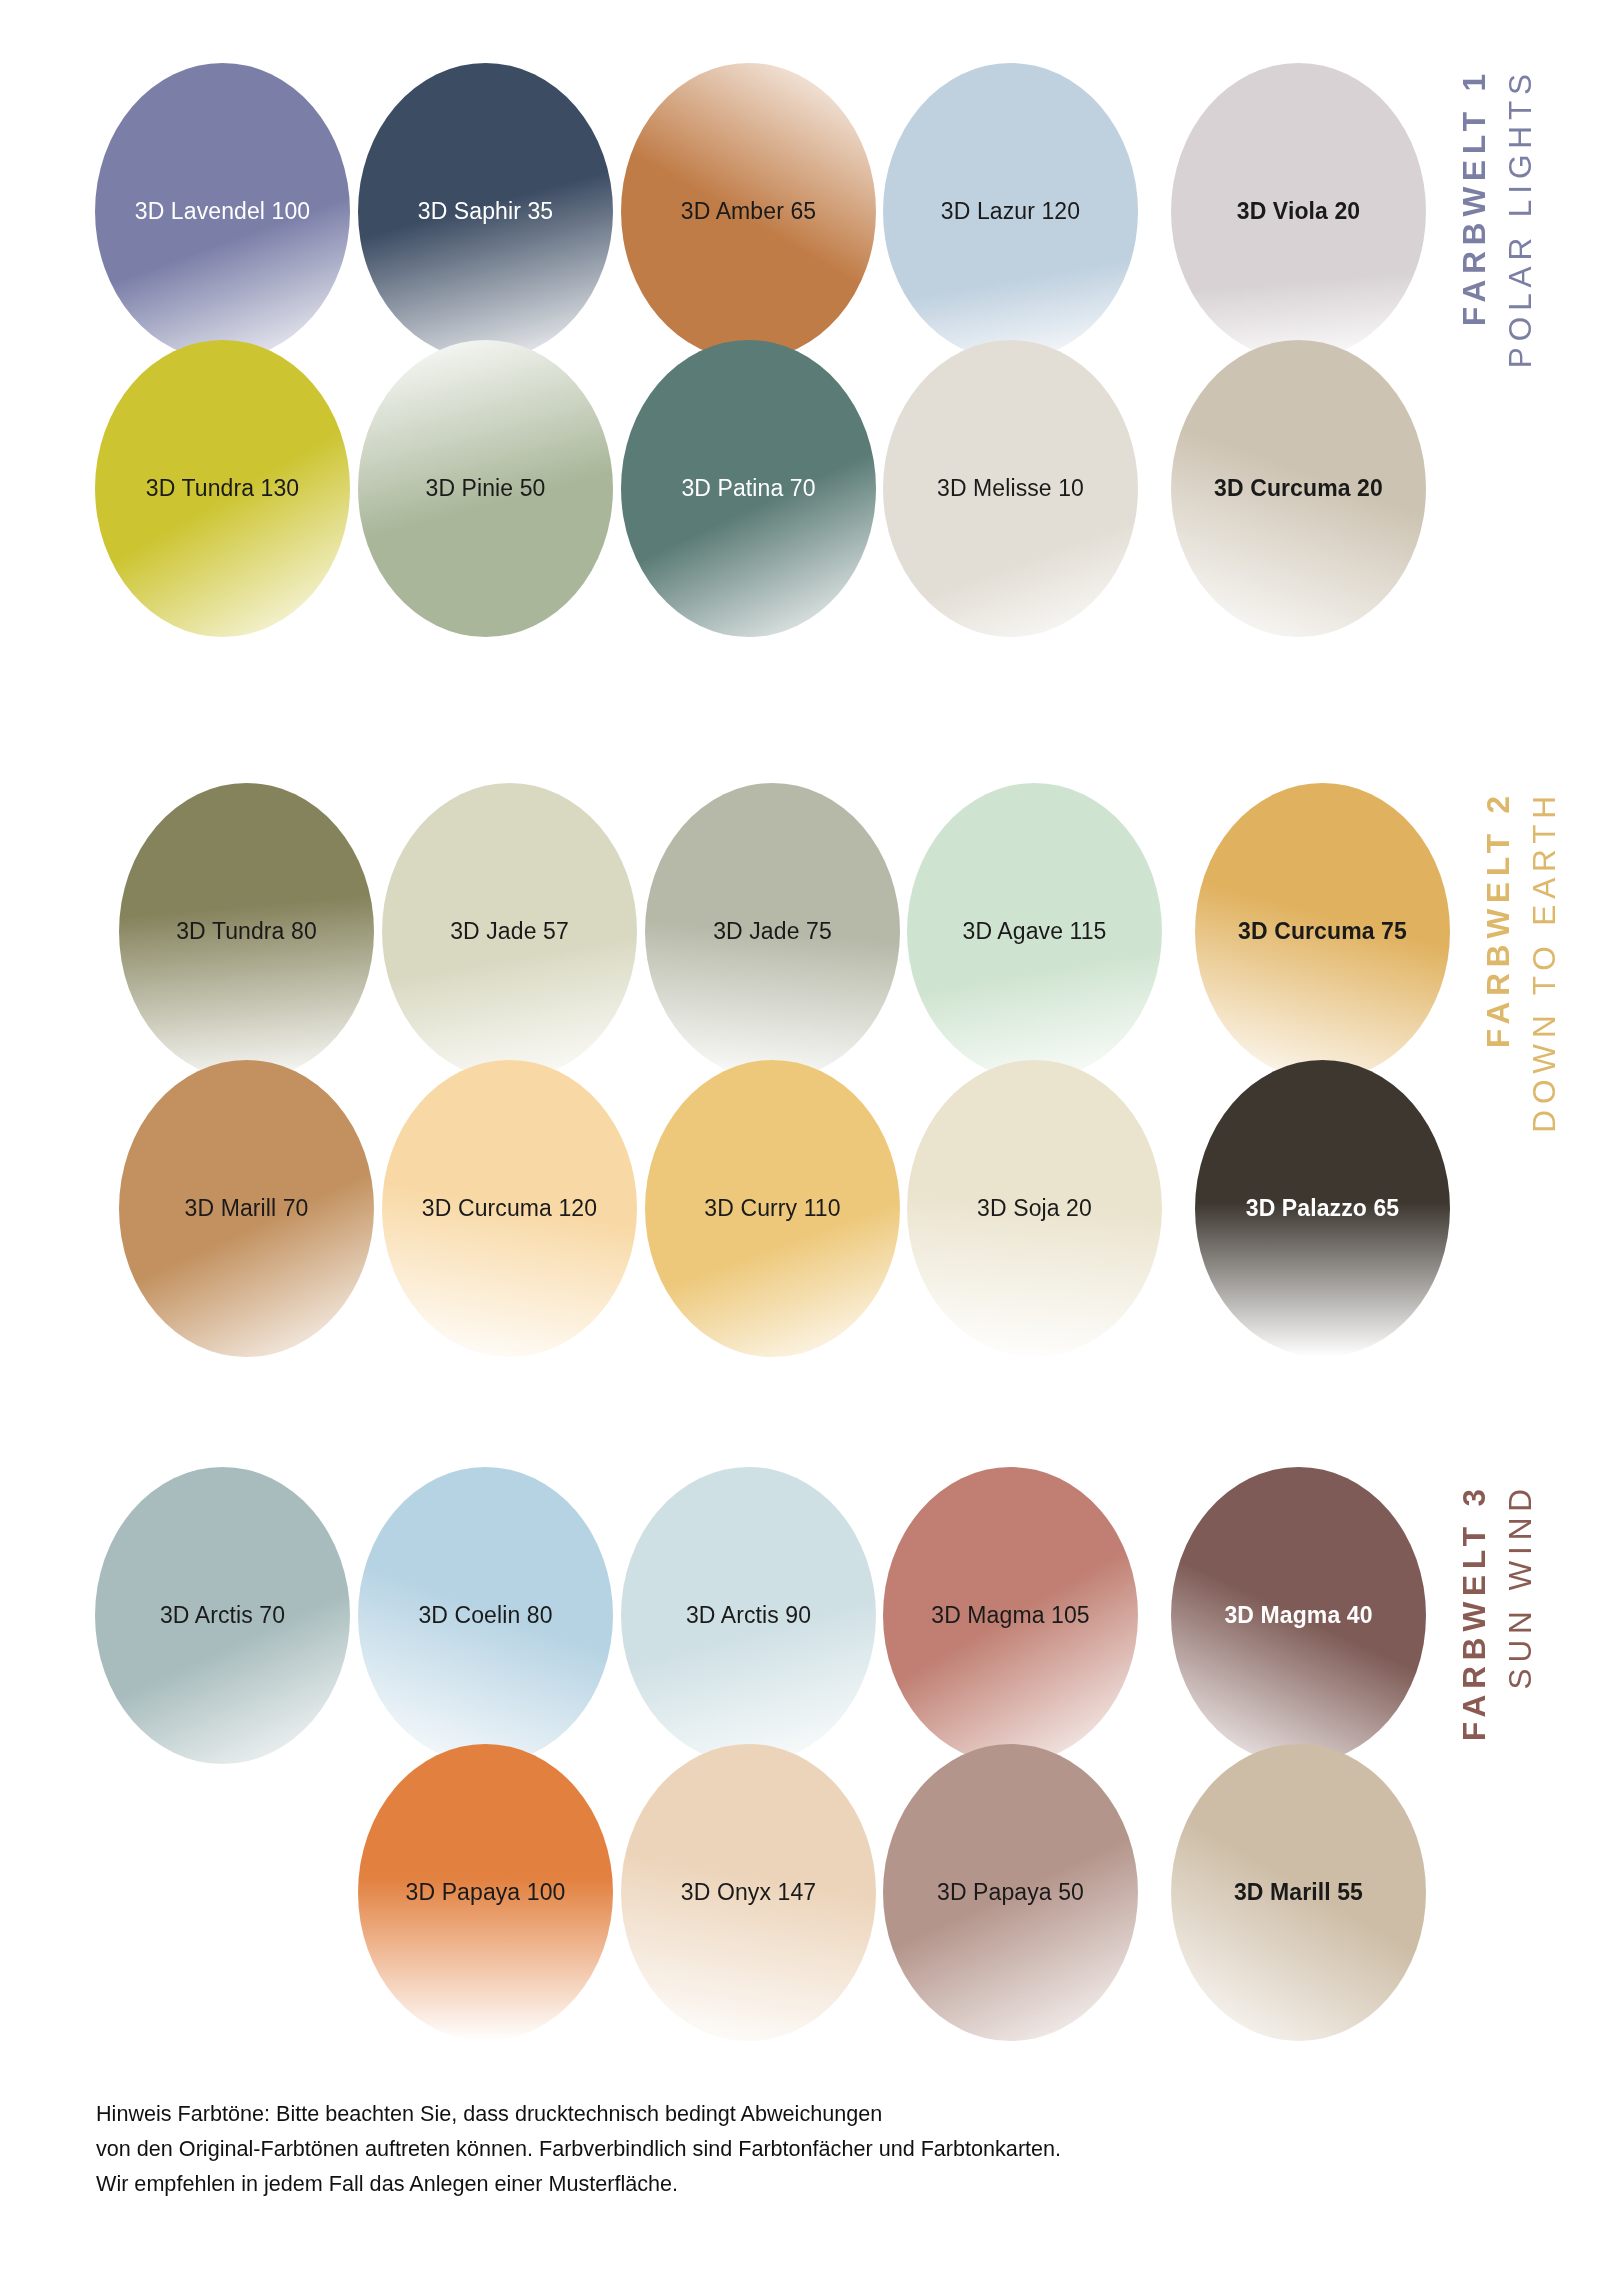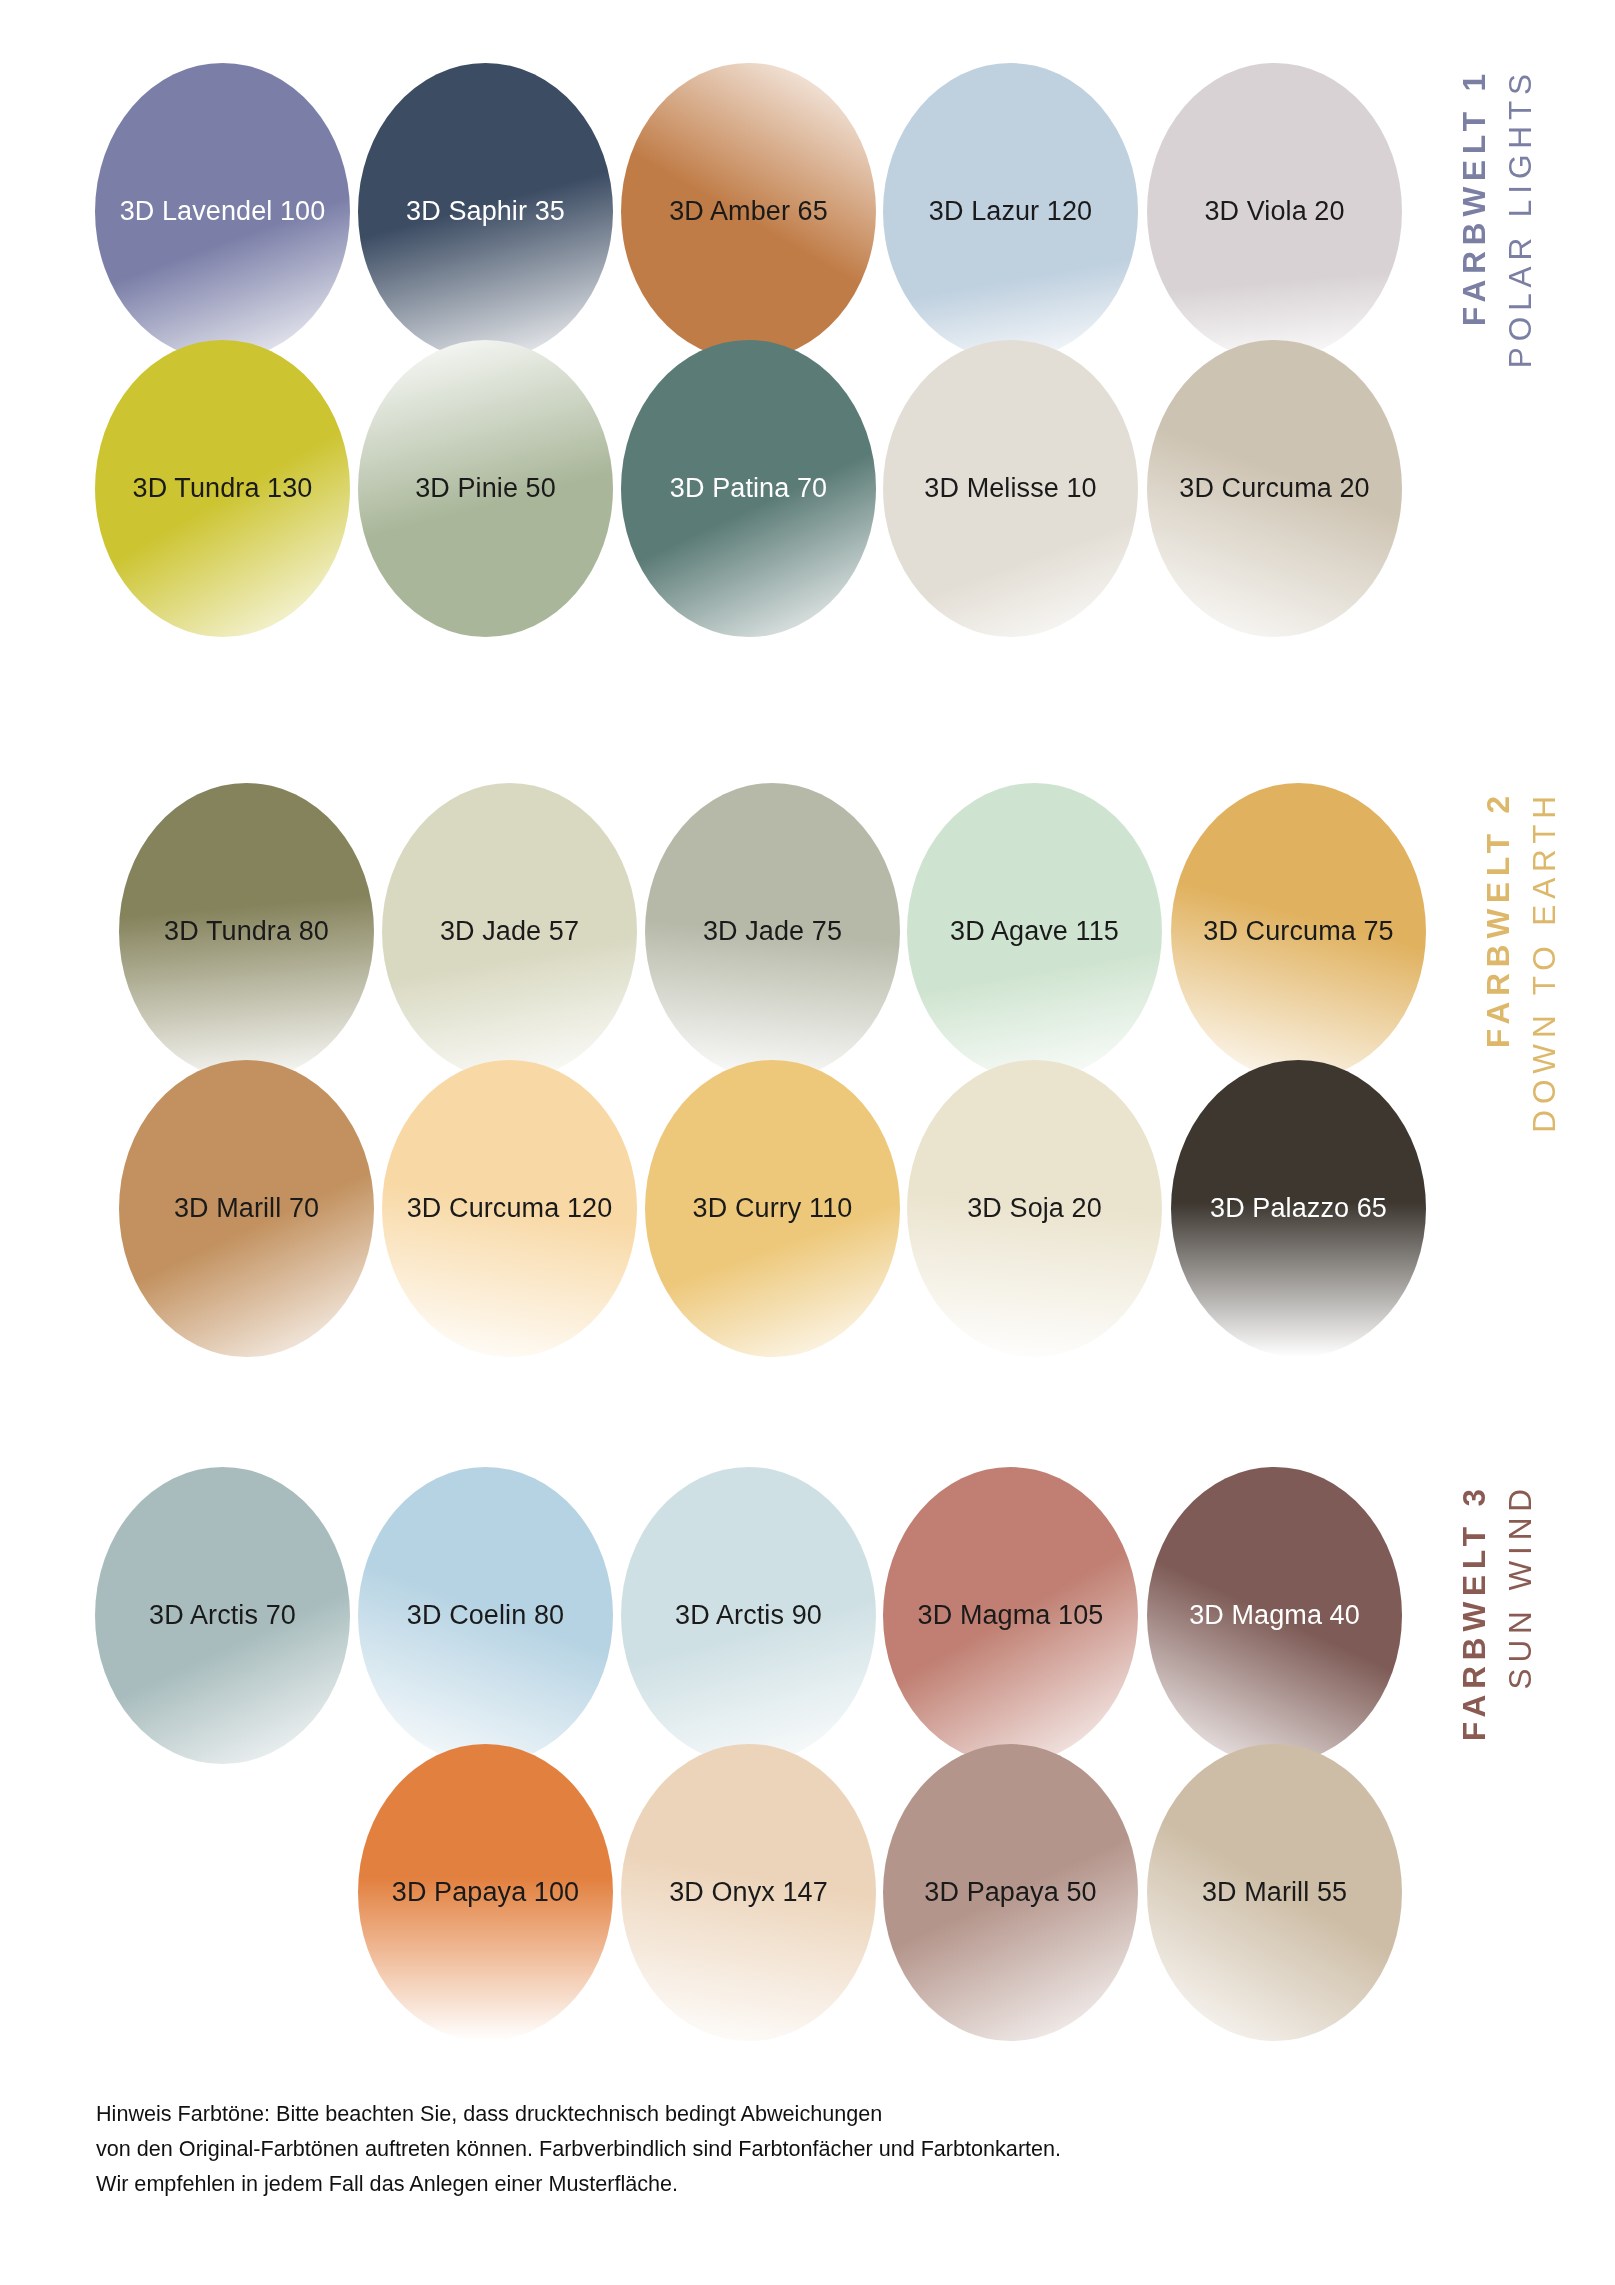--- a/index.html
+++ b/index.html
@@ -49,39 +49,39 @@
   .swatch {
     position: absolute;
     width: 255px;
     height: 297px;
     top: 0;
   }
   .swatch.c0 { left: 0px; }
   .swatch.c1 { left: 263px; }
   .swatch.c2 { left: 526px; }
   .swatch.c3 { left: 788px; }
-  .swatch.c4 { left: 1052px; }
+  .swatch.c4 { left: 1076px; font-weight: bold; }
 
   .blob {
     position: absolute;
     left: 0;
     top: 0;
     width: 255px;
     height: 297px;
     border-radius: 50% / 50%;
   }
 
   .swatch-label {
     position: absolute;
     left: 0;
     width: 255px;
     top: 50%;
     transform: translateY(-50%);
     text-align: center;
-    font-size: 27px;
+    font-size: 23px;
     letter-spacing: 0.1px;
     line-height: 1.1;
     color: #1a1a1a;
     white-space: nowrap;
     font-family: "Liberation Sans", "DejaVu Sans", sans-serif;
   }
   .swatch-label.light { color: #ffffff; }
 
   
   .section-title {

